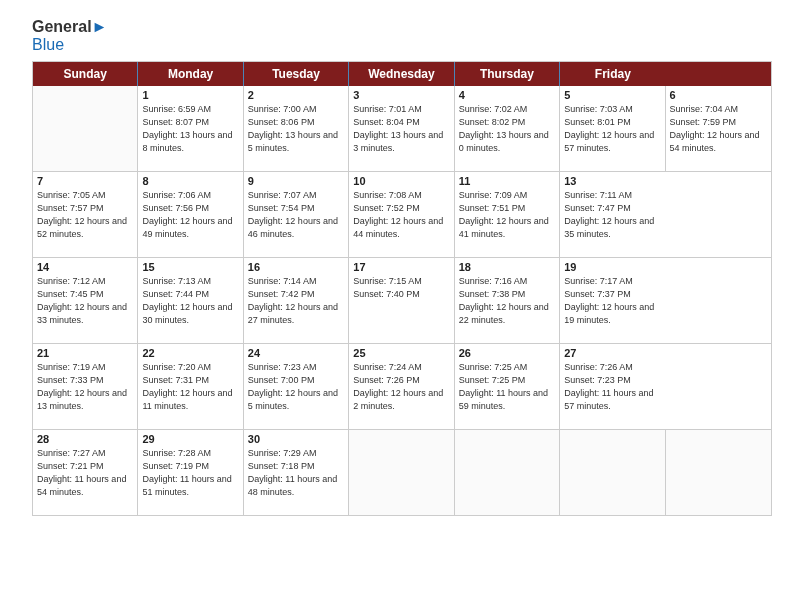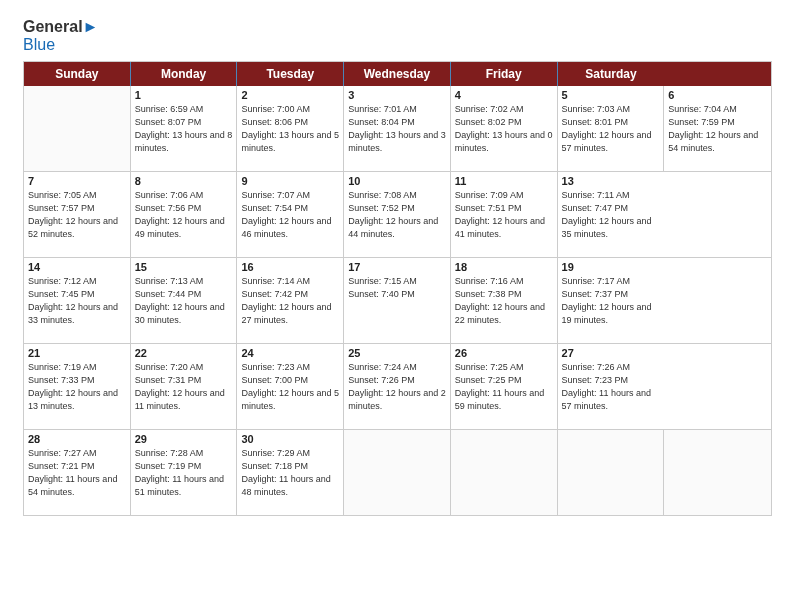--- a/index.html
+++ b/index.html
@@ -6,21 +6,21 @@
     body {
       font-family: Arial, sans-serif;
       background: #fff;
       width: 792px;
       height: 612px;
       overflow: hidden;
     }
     .page {
       width: 792px;
       height: 528px;
-      padding: 18px 20px 12px 23px;
+      padding: 18px 20px 12px 32px;
       display: flex;
       flex-direction: column;
     }
     .header {
       display: flex;
       justify-content: space-between;
       align-items: flex-start;
       margin-bottom: 8px;
     }
     .logo {
@@ -110,22 +110,22 @@
       <div class="subtitle"></div>
     </div>
   </div>
 
   <div class="calendar">
     <div class="cal-header">
     <div class="cal-header-cell">Sunday</div>
         <div class="cal-header-cell">Monday</div>
         <div class="cal-header-cell">Tuesday</div>
         <div class="cal-header-cell">Wednesday</div>
+        <div class="cal-header-cell">Thursday</div>
         <div class="cal-header-cell">Friday</div>
-        <div class="cal-header-cell">Saturday</div>
       </div>
     <div class="cal-body">
     <div class="cal-row">
           <div class="cal-cell empty"></div>
           <div class="cal-cell">
             <div class="day-num">1</div>
             <div class="cell-line">Sunrise: 6:59 AM</div>
             <div class="cell-line">Sunset: 8:07 PM</div>
             <div class="cell-line">Daylight: 13 hours and 8 minutes.</div>
           </div>

